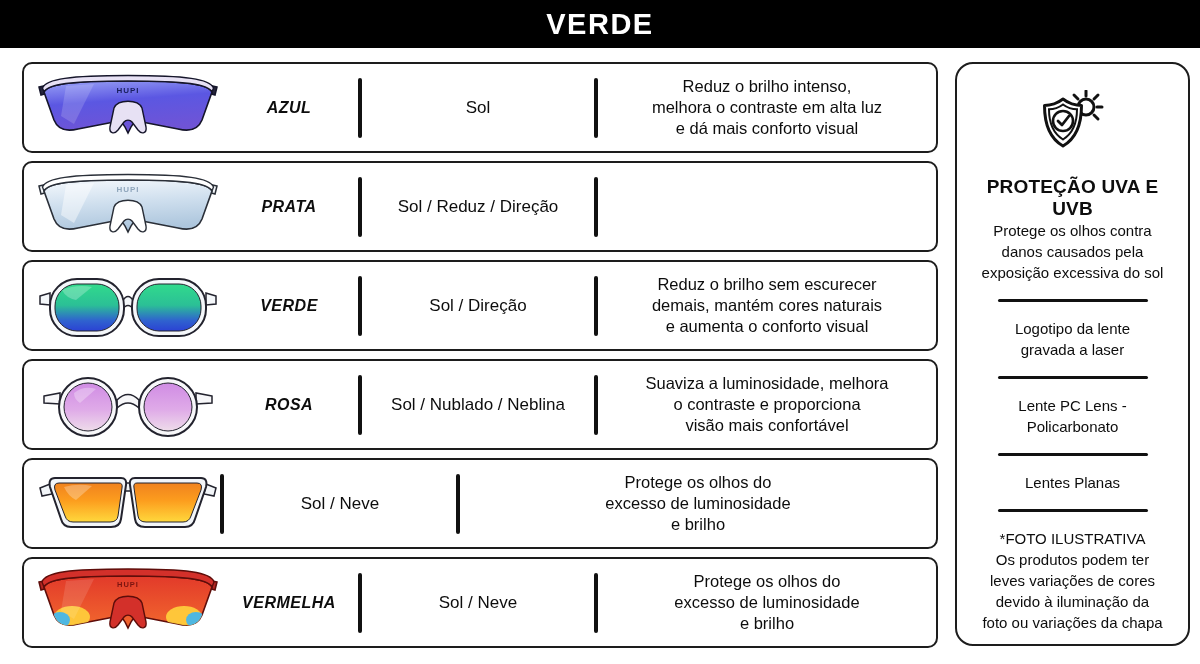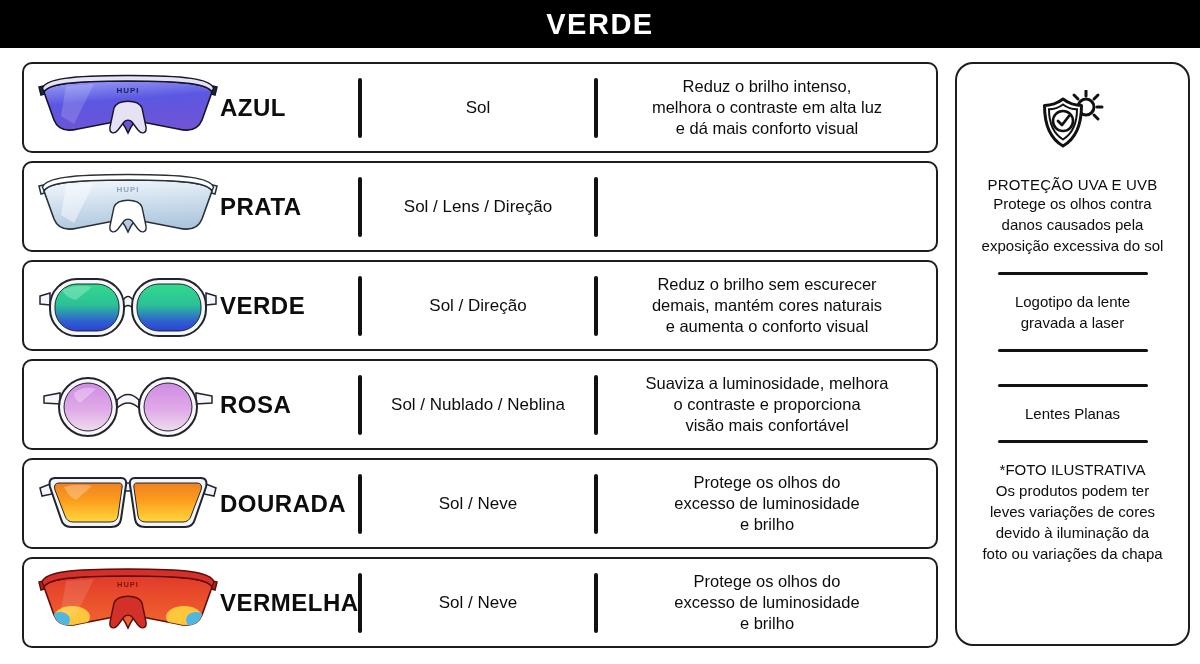--- a/index.html
+++ b/index.html
@@ -8,31 +8,31 @@
   .header { height:48px; background:#000000; display:flex; align-items:center; justify-content:center; }
   .header-title { color:#ffffff; font-size:29px; font-weight:800; letter-spacing:1.5px; }
 
   .content { position:relative; width:1200px; height:616px; }
 
   .rows { position:absolute; left:22px; top:14px; width:916px; }
   .row { height:91px; border:2px solid #1d1d1d; border-radius:10px; background:#ffffff;
          display:flex; align-items:center; margin-bottom:8px; }
   .cell-glasses { width:196px; padding-left:12px; display:flex; align-items:center; justify-content:center; flex-shrink:0; }
   .cell-glasses svg { display:block; }
-  .cell-name { width:138px; text-align:left; font-size:24px; font-weight:800; letter-spacing:0.5px; flex-shrink:0; }
+  .cell-name { width:138px; text-align:center; font-size:16px; font-weight:800; letter-spacing:0.5px; flex-shrink:0;font-style:italic; }
   .vbar { width:4px; height:60px; background:#111111; border-radius:2px; flex-shrink:0; }
   .cell-usage { width:232px; text-align:center; font-size:17px; flex-shrink:0; }
   .cell-desc { flex:1; text-align:center; font-size:16.5px; line-height:1.28; white-space:pre-line; padding:0 6px; }
 
   .side-panel { position:absolute; left:955px; top:14px; width:235px; height:584px;
                 border:2px solid #1d1d1d; border-radius:18px; background:#ffffff;
                 display:flex; flex-direction:column; align-items:center; text-align:center;
                 padding:18px 10px 14px; }
   .icon-wrap { margin:8px 0 18px; }
-  .panel-heading { font-size:15px; font-weight:400; letter-spacing:0.2px; }
+  .panel-heading { font-size:19px; font-weight:700; letter-spacing:0.2px; }
   .panel-text { font-size:15px; line-height:1.4; white-space:pre-line; }
   .panel-divider { width:150px; height:3px; background:#111111; border-radius:2px; margin:16px auto; flex-shrink:0; }
 
   .svg-text { font-family:"Liberation Sans", sans-serif; font-weight:bold; }
 </style>
 </head>
 <body>
 
 <div class="header">
   <span class="header-title">VERDE</span>
@@ -84,21 +84,21 @@
           <path d="M181 15 L167 12 L165 19 L179 23 Z" stroke="#2a2f38" stroke-width="1.5" fill="#f4f7fa"></path>
           <path d="M8 20 C12 12 34 9 92 9 C150 9 172 12 176 20 L166 48 C162 58 154 60 142 57 L106 50 C100 49 97 51 95 55 L92 61 L89 55 C87 51 84 49 78 50 L42 57 C30 60 22 58 18 48 Z" fill="url(#g-prata)" stroke="#2a2f38" stroke-width="1.6"></path>
           <path d="M30 14 L58 12 L38 52 L25 44 Z" fill="#ffffff" opacity="0.45"></path>
           <path d="M8 20 C12 12 34 9 92 9 C150 9 172 12 176 20 L177.5 16 C174 7 150 3.5 92 3.5 C34 3.5 10 7 6.5 16 Z" stroke="#2a2f38" stroke-width="1.4" fill="#ffffff"></path>
           <path d="M78 36 C82 27 102 27 106 36 L110 55 C111 61 106 63 102 58 L96 50 C94 47.5 90 47.5 88 50 L82 58 C78 63 73 61 74 55 Z" stroke="#2a2f38" stroke-width="1.4" fill="#ffffff"></path>
           <text class="svg-text" x="92" y="21" font-size="8" letter-spacing="1" text-anchor="middle" fill="#8fa6bc">HUPI</text>
         </svg>
       </div>
       <div class="cell-name">PRATA</div>
       <div class="vbar"></div>
-      <div class="cell-usage">Sol / Lens / Direção</div>
+      <div class="cell-usage">Sol / Reduz / Direção</div>
       <div class="vbar"></div>
     </div>
 
     <div class="row">
       <div class="cell-glasses">
         <svg width="184" height="72" viewBox="0 0 184 72">
           <defs>
             <linearGradient id="g-verde" x1="0" y1="0" x2="0" y2="1">
               <stop offset="0" stop-color="#31da8c"></stop>
               <stop offset="0.45" stop-color="#2bc096"></stop>
@@ -167,21 +167,20 @@
           <path d="M4 20 L14 16 L16 26 L6 28 Z" stroke="#23232e" stroke-width="1.5" fill="#f2f5f8"></path>
           <path d="M180 20 L170 16 L168 26 L178 28 Z" stroke="#23232e" stroke-width="1.5" fill="#f2f5f8"></path>
           <rect x="84" y="15" width="16" height="8" rx="2" stroke="#23232e" stroke-width="1.5" fill="#f2f5f8"></rect>
           <path d="M19 10 L85 10 Q91 10 90 17 L85 51 Q84 59 75 59 L35 59 Q27 59 25 51 L14 19 Q12 10 19 10 Z" stroke="#23232e" stroke-width="2" fill="#f2f5f8"></path>
           <path d="M165 10 L99 10 Q93 10 94 17 L99 51 Q100 59 109 59 L149 59 Q157 59 159 51 L170 19 Q172 10 165 10 Z" stroke="#23232e" stroke-width="2" fill="#f2f5f8"></path>
           <path d="M23 15 L83 15 Q87 15 86 20 L82 48 Q81 54 74 54 L37 54 Q31 54 29 48 L19 22 Q17 15 23 15 Z" fill="url(#g-dourada)" stroke="#23232e" stroke-width="1"></path>
           <path d="M161 15 L101 15 Q97 15 98 20 L102 48 Q103 54 110 54 L147 54 Q153 54 155 48 L165 22 Q167 15 161 15 Z" fill="url(#g-dourada)" stroke="#23232e" stroke-width="1"></path>
           <path d="M28 19 Q42 15 56 18 L40 32 Q32 28 28 19 Z" fill="#ffffff" opacity="0.28"></path>
         </svg>
       </div>
-      <div class="cell-name">DOURADA</div>
       <div class="vbar"></div>
       <div class="cell-usage">Sol / Neve</div>
       <div class="vbar"></div>
       <div class="cell-desc">Protege os olhos do
 excesso de luminosidade
 e brilho</div>
     </div>
 
     <div class="row">
       <div class="cell-glasses">
@@ -241,20 +240,22 @@
     <div class="panel-heading">PROTEÇÃO UVA E UVB</div>
     <div class="panel-text">Protege os olhos contra
 danos causados pela
 exposição excessiva do sol</div>
 
     <div class="panel-divider"></div>
     <div class="panel-text">Logotipo da lente
 gravada a laser</div>
 
     <div class="panel-divider"></div>
+    <div class="panel-text">Lente PC Lens -
+Policarbonato</div>
 
     <div class="panel-divider"></div>
     <div class="panel-text">Lentes Planas</div>
 
     <div class="panel-divider"></div>
     <div class="panel-text">*FOTO ILUSTRATIVA</div>
     <div class="panel-text">Os produtos podem ter
 leves variações de cores
 devido à iluminação da
 foto ou variações da chapa</div>

